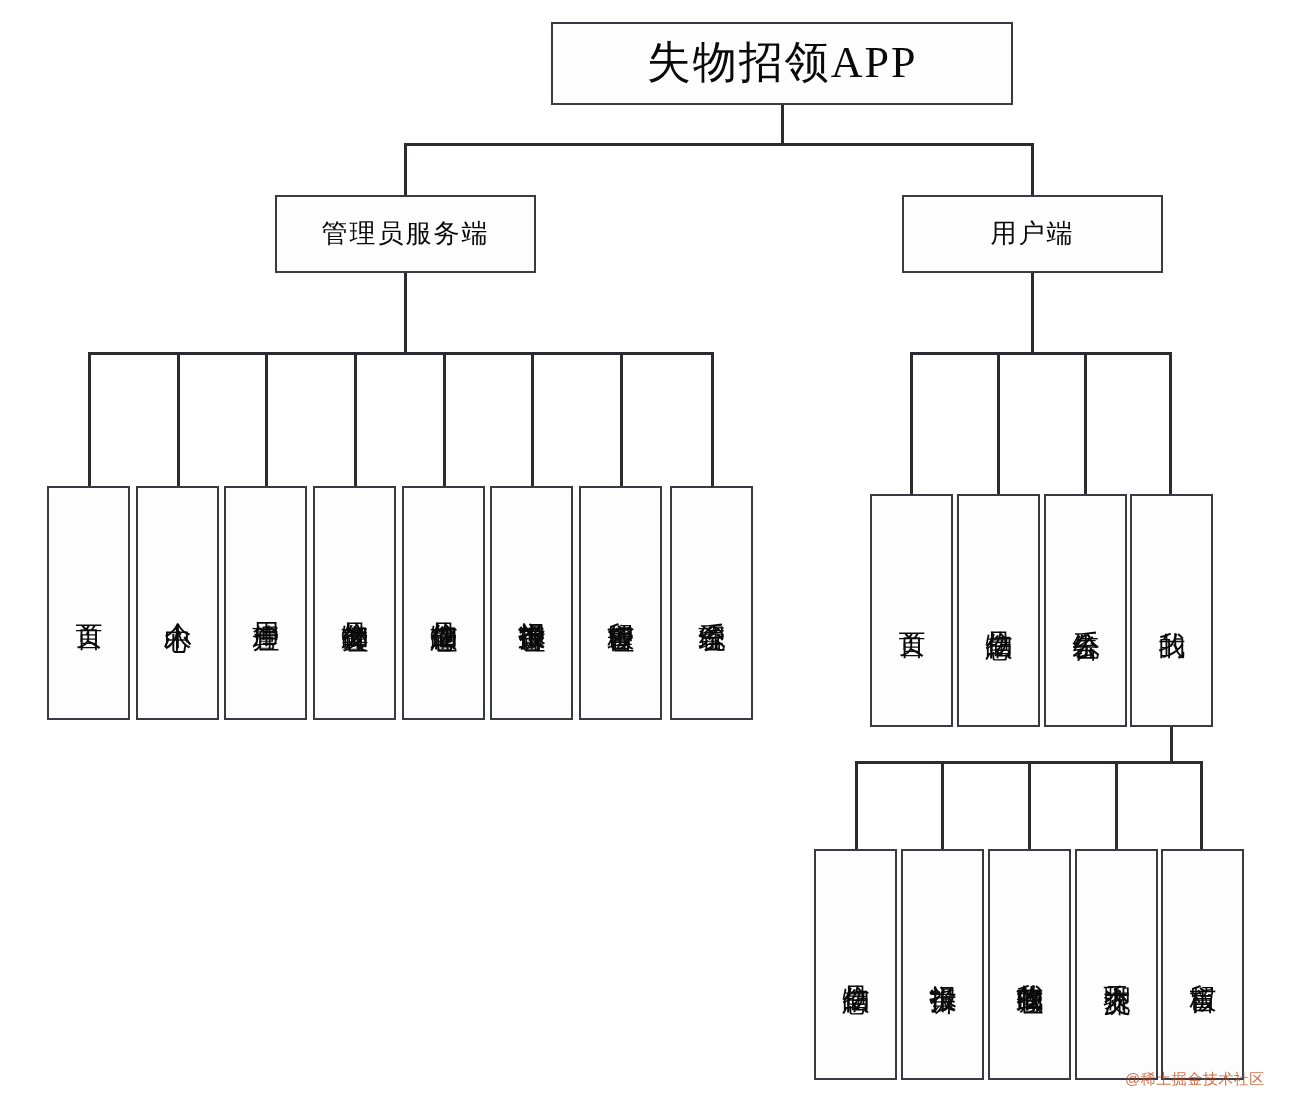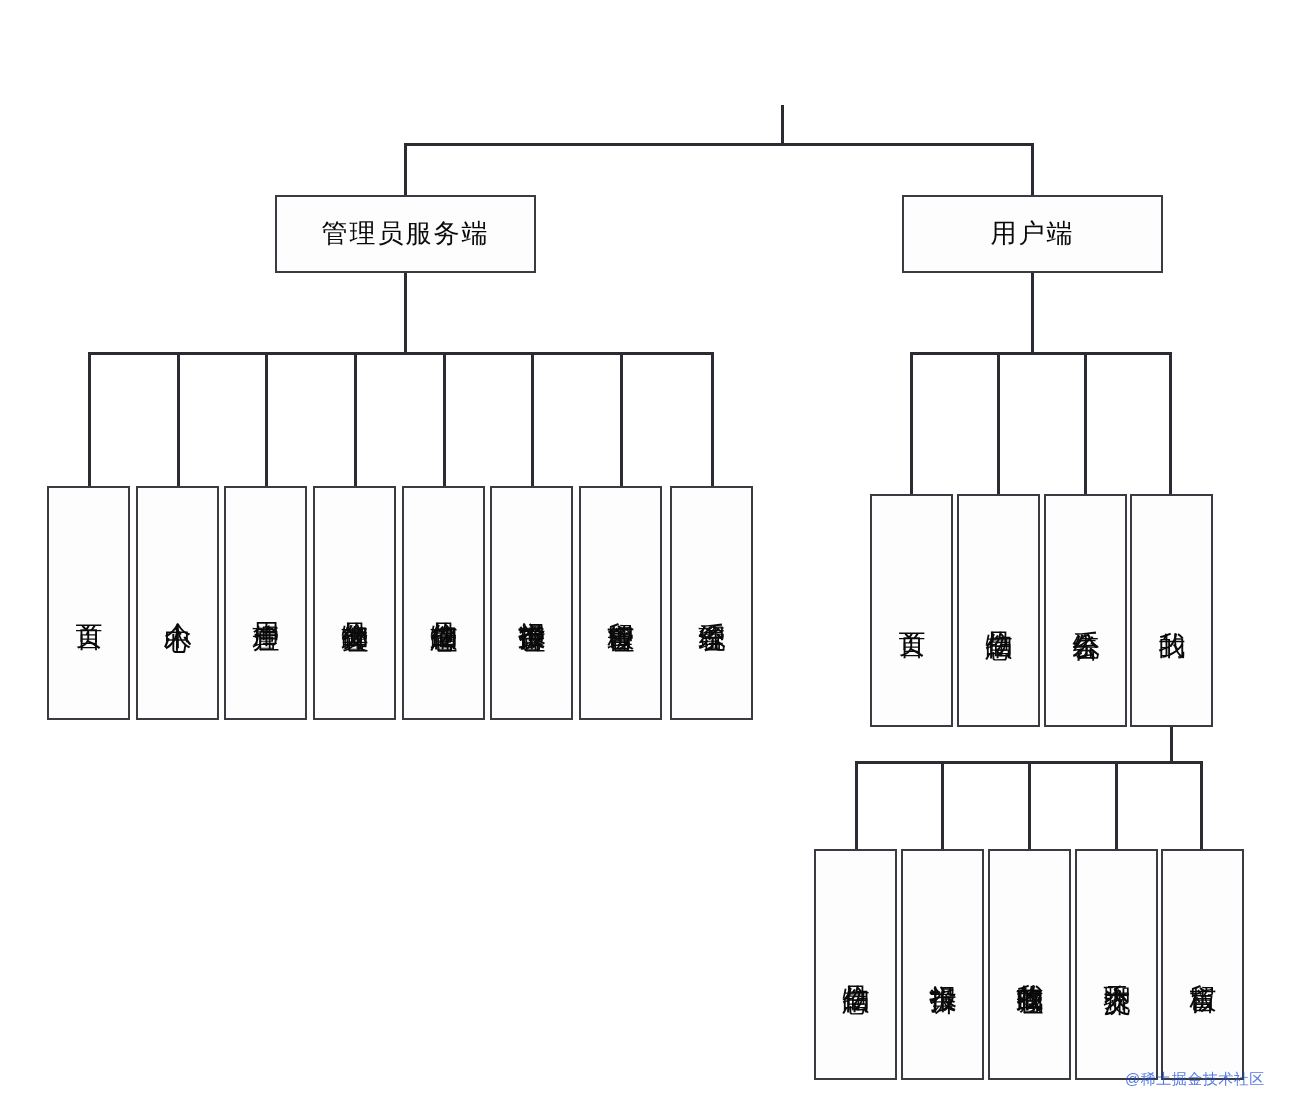--- a/index.html
+++ b/index.html
@@ -61,31 +61,34 @@
   .connector {
     position: absolute;
     background: #2b2b31;
   }
   .connector.v { width: 3px; }
   .connector.h { height: 3px; }
   .watermark {
     position: absolute;
     font-family: "Liberation Sans", sans-serif;
     font-size: 15px;
-    color: #1d4ed8;
+    color: #c2410c;
     opacity: 0.75;
     white-space: nowrap;
     letter-spacing: 0.5px;
   }
 </style>
 </head>
 <body>
 
 <div id="diagram-root">
 
+  <div class="node horiz root-node" style="left:551px; top:22px; width:462px; height:83px;">
+    <span class="node-label">失物招领APP</span>
+  </div>
 
   <div class="connector v" style="left:781px; top:105px; width:3px; height:40px;"></div>
 
   <div class="connector h" style="left:404px; top:143px; width:630px; height:3px;"></div>
 
   <div class="connector v" style="left:404px; top:143px; width:3px; height:52px;"></div>
 
   <div class="connector v" style="left:1031px; top:143px; width:3px; height:52px;"></div>
 
   <div class="node horiz branch-node" style="left:902px; top:195px; width:261px; height:78px;">

